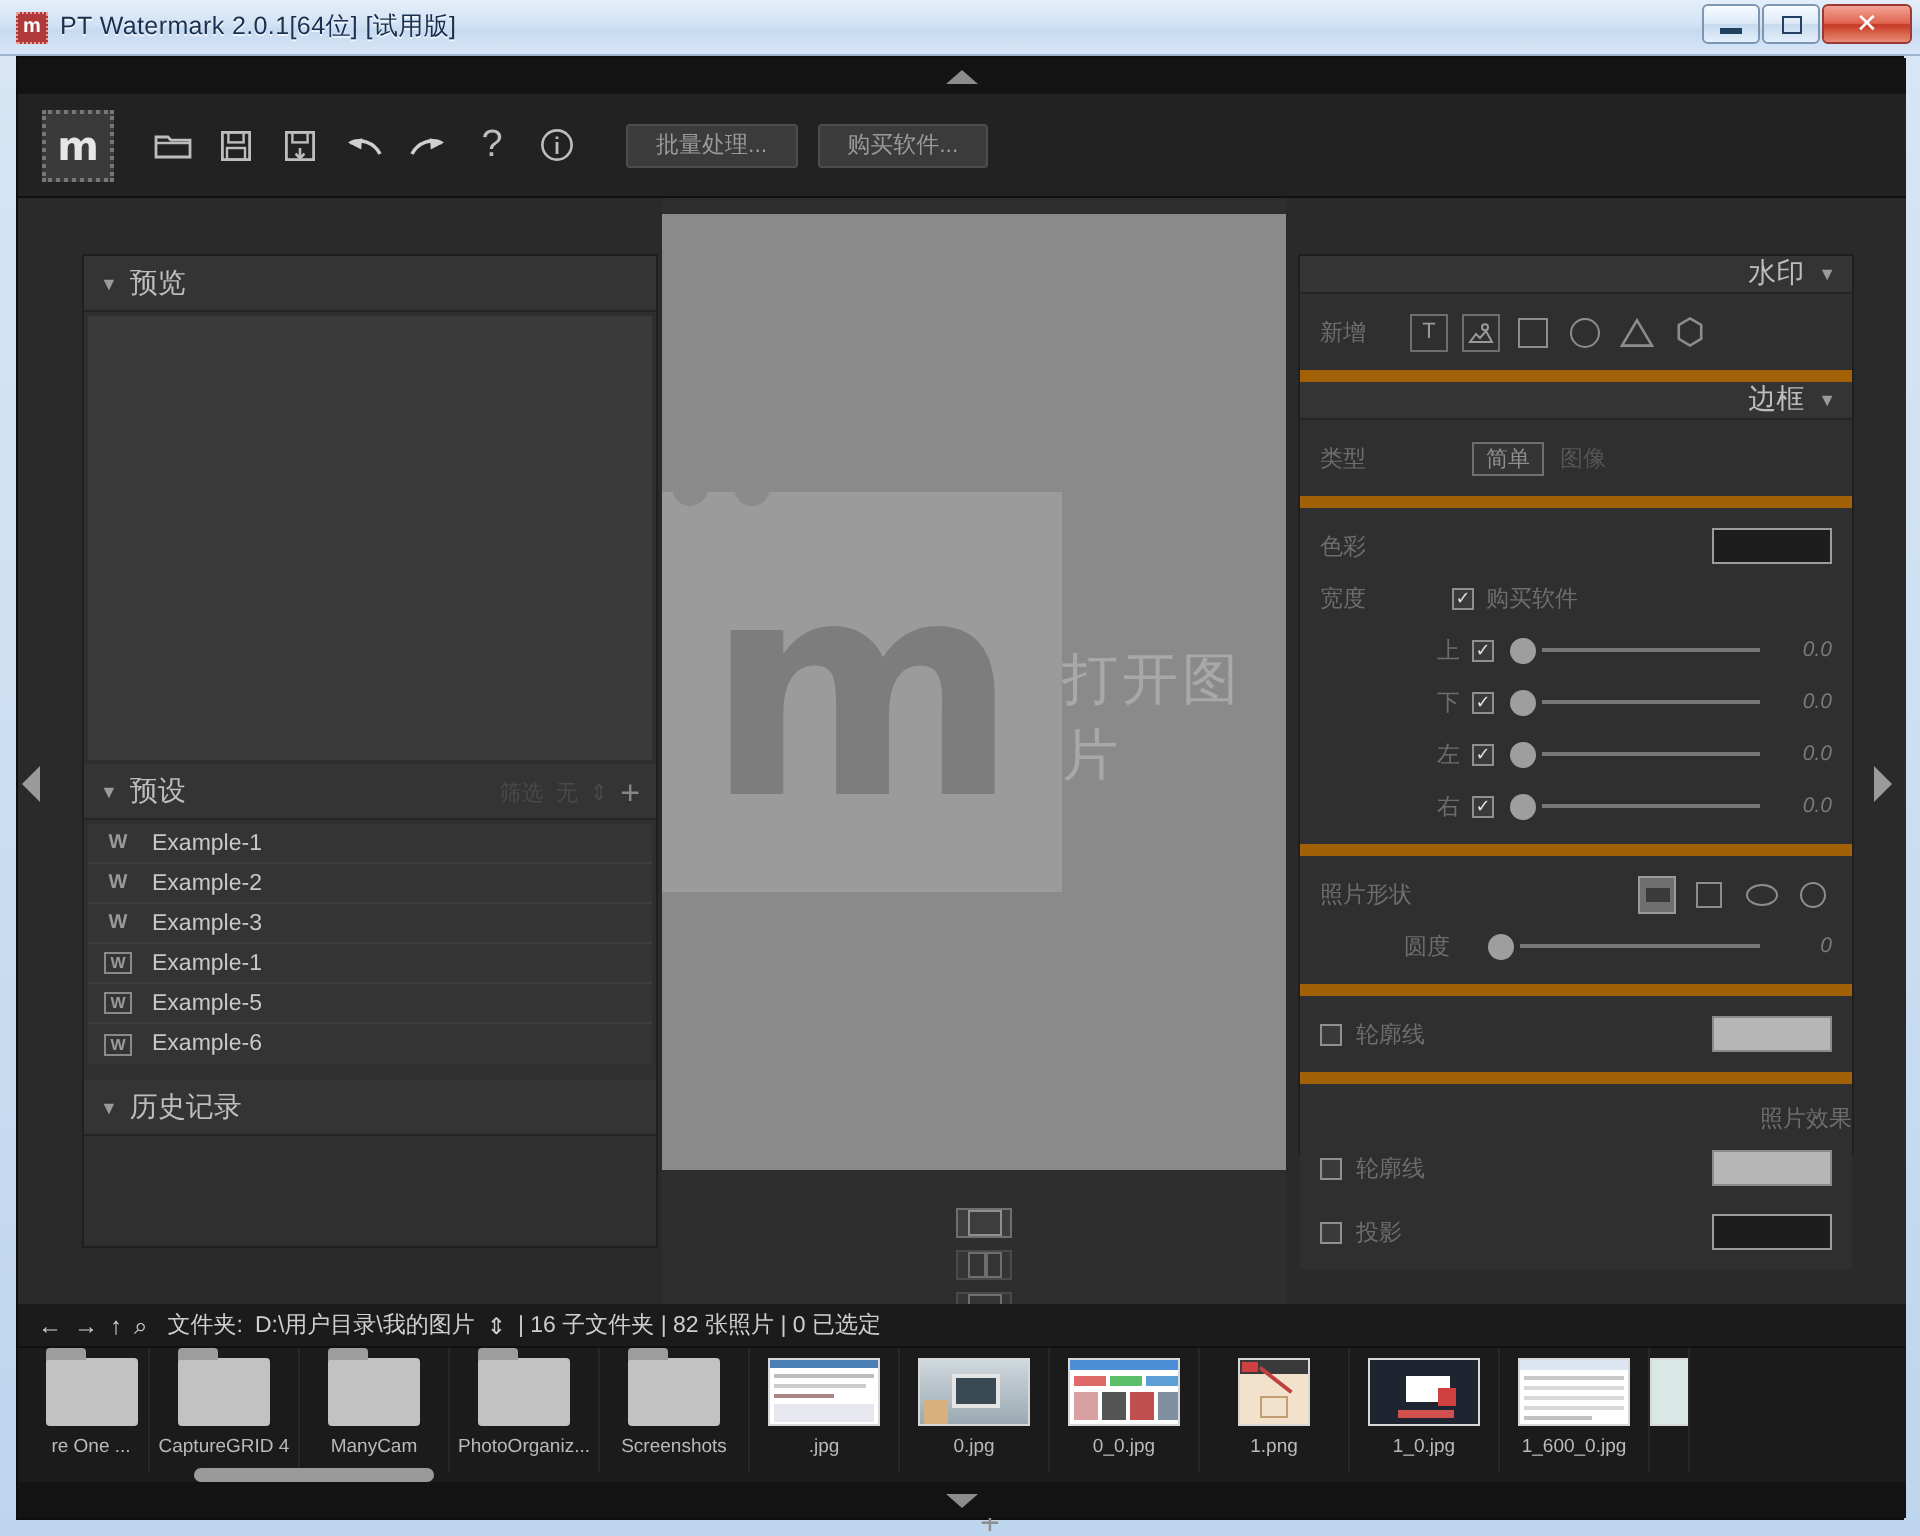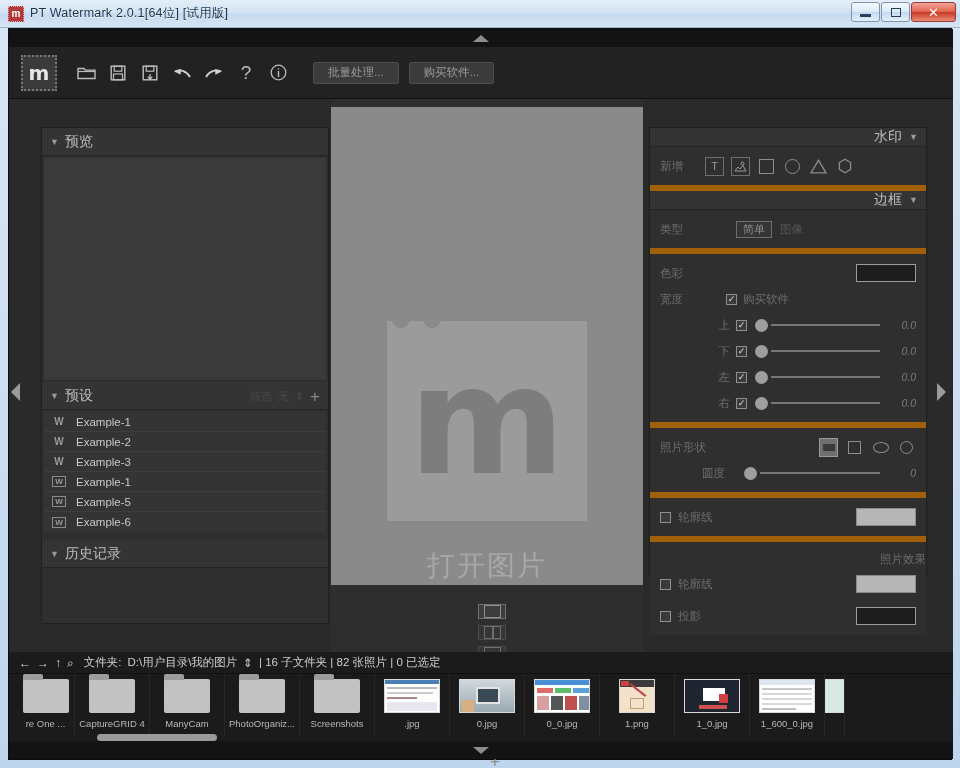--- a/index.html
+++ b/index.html
@@ -145,21 +145,21 @@
     width: 14px; text-align:center; margin-right:10px;
     color:#9a9a9a; font-size:10px; font-weight:bold;
   }
   .preset-item .w-ic.boxed { border:1px solid #8a8a8a; font-size:8px; line-height:10px; height:11px; }
 
   .hist-head { margin-top: 8px; }
 
   
   .canvas {
     position:absolute; left:0; top:8px; width:312px; height:478px;
-    background:#8a8a8a; display:flex; flex-direction:column;
+    background:#8a8a8a; display:flex; 
     align-items:center; justify-content:flex-end;
   }
   .stamp {
     width: 200px; height: 200px; background:#9b9b9b;
     border: 14px solid #9b9b9b;
     position: relative;
     display:flex; align-items:center; justify-content:center;
   }
   .stamp::before{
     content:""; position:absolute; left:-14px; right:-14px; top:-14px; bottom:-14px;

